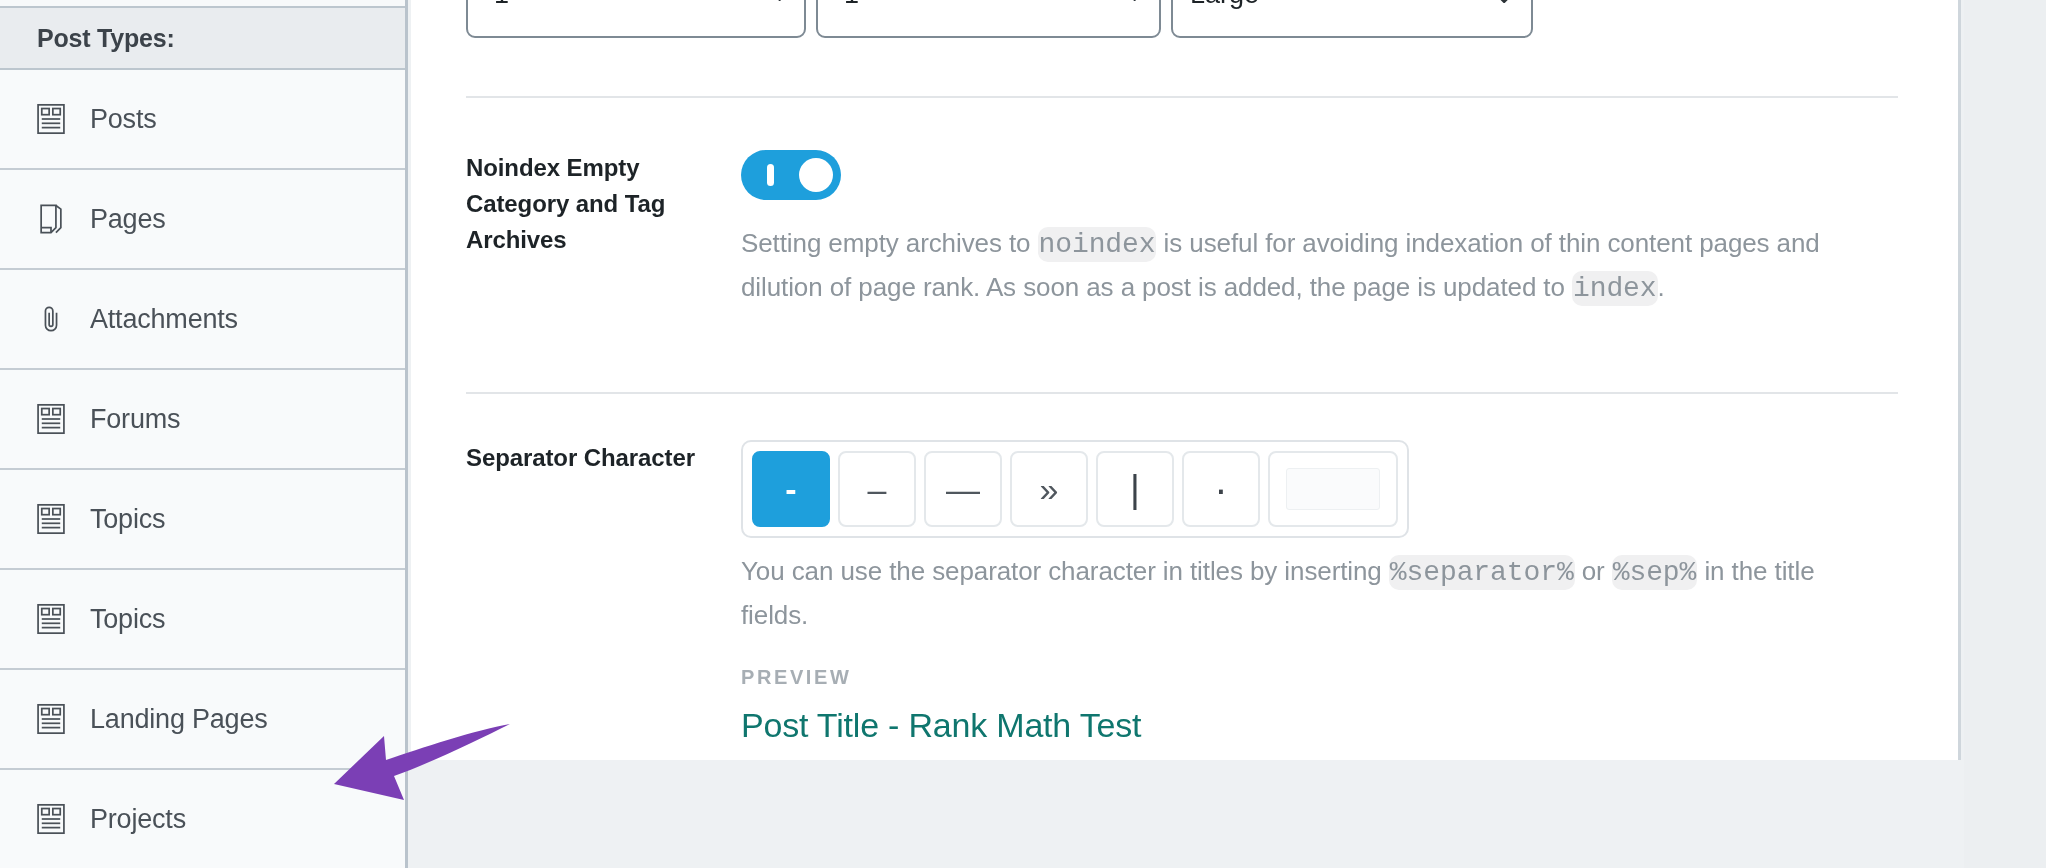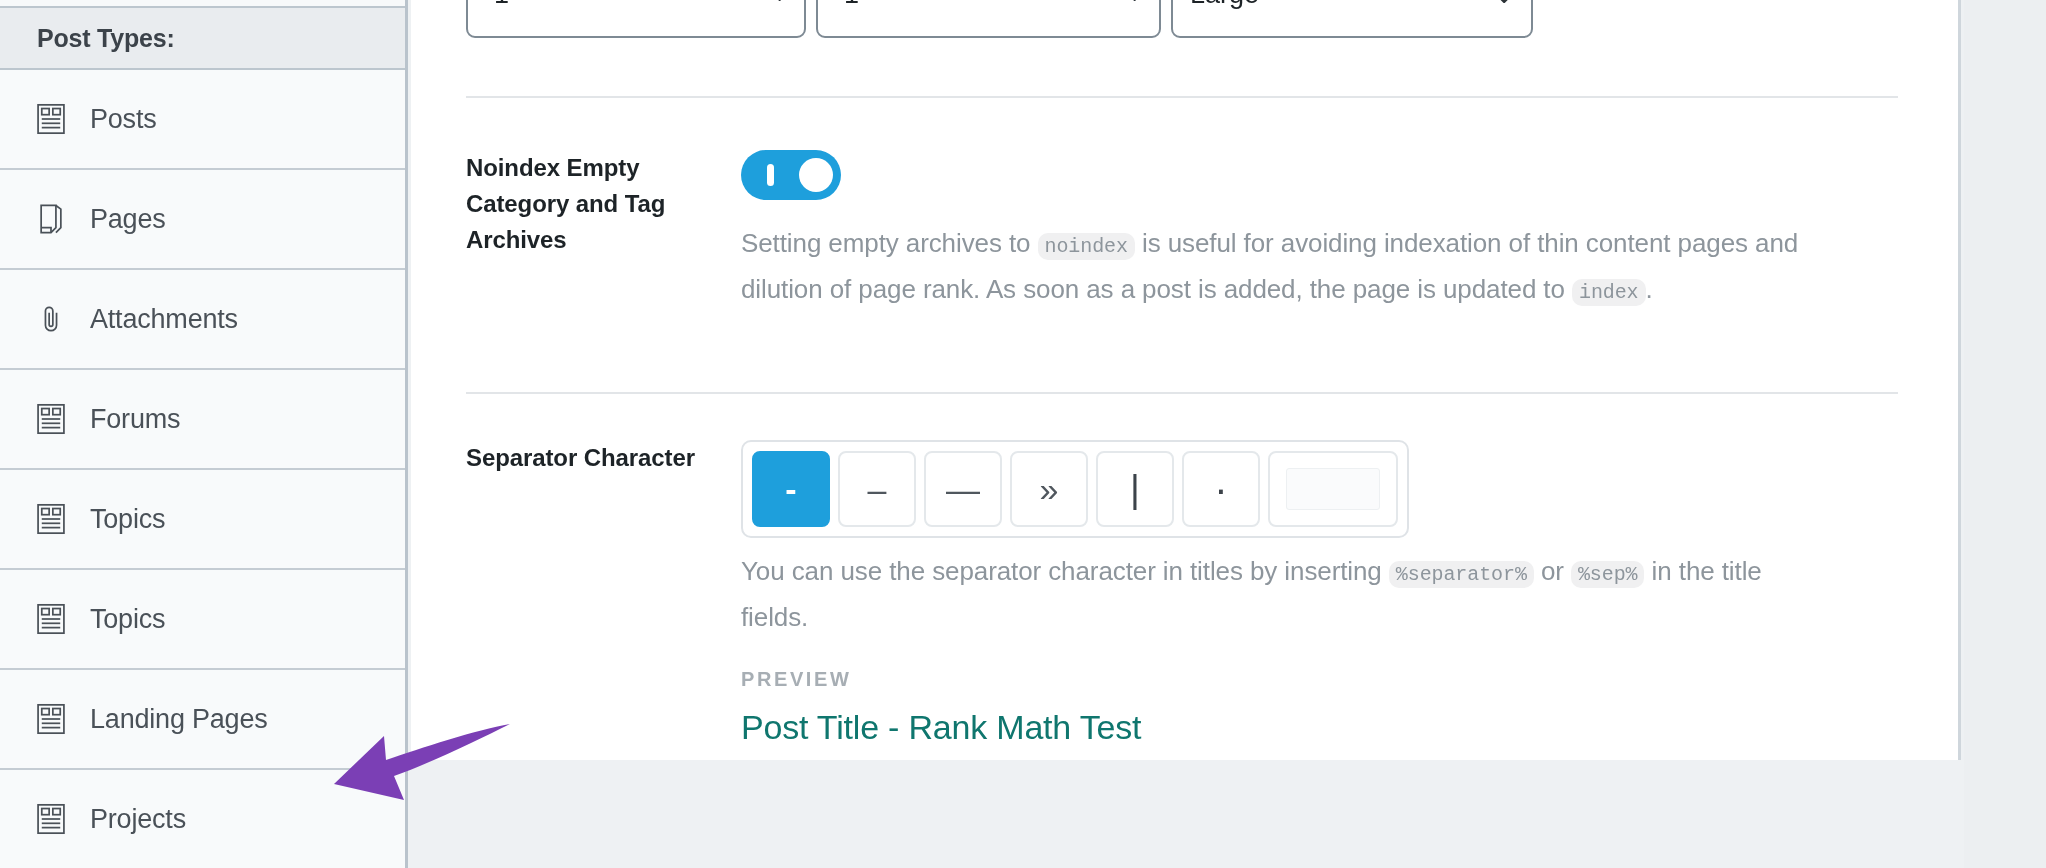--- a/index.html
+++ b/index.html
@@ -207,22 +207,22 @@
   .desc {
     font-size: 26px;
     line-height: 42px;
     color: #8d959c;
     letter-spacing: -0.1px;
   }
   .code {
     font-family: "Liberation Mono", monospace;
     background: #f0f0f1;
     color: #8d959c;
-    padding: 2px 7px;
-    font-size: 20px;
+    padding: 2px 1px;
+    font-size: 28px;
     border-radius: 10px;
   }
 
   
   .sep-group {
     display: inline-flex;
     align-items: center;
     border: 2px solid #dfe3e7;
     border-radius: 10px;
     padding: 9px;

